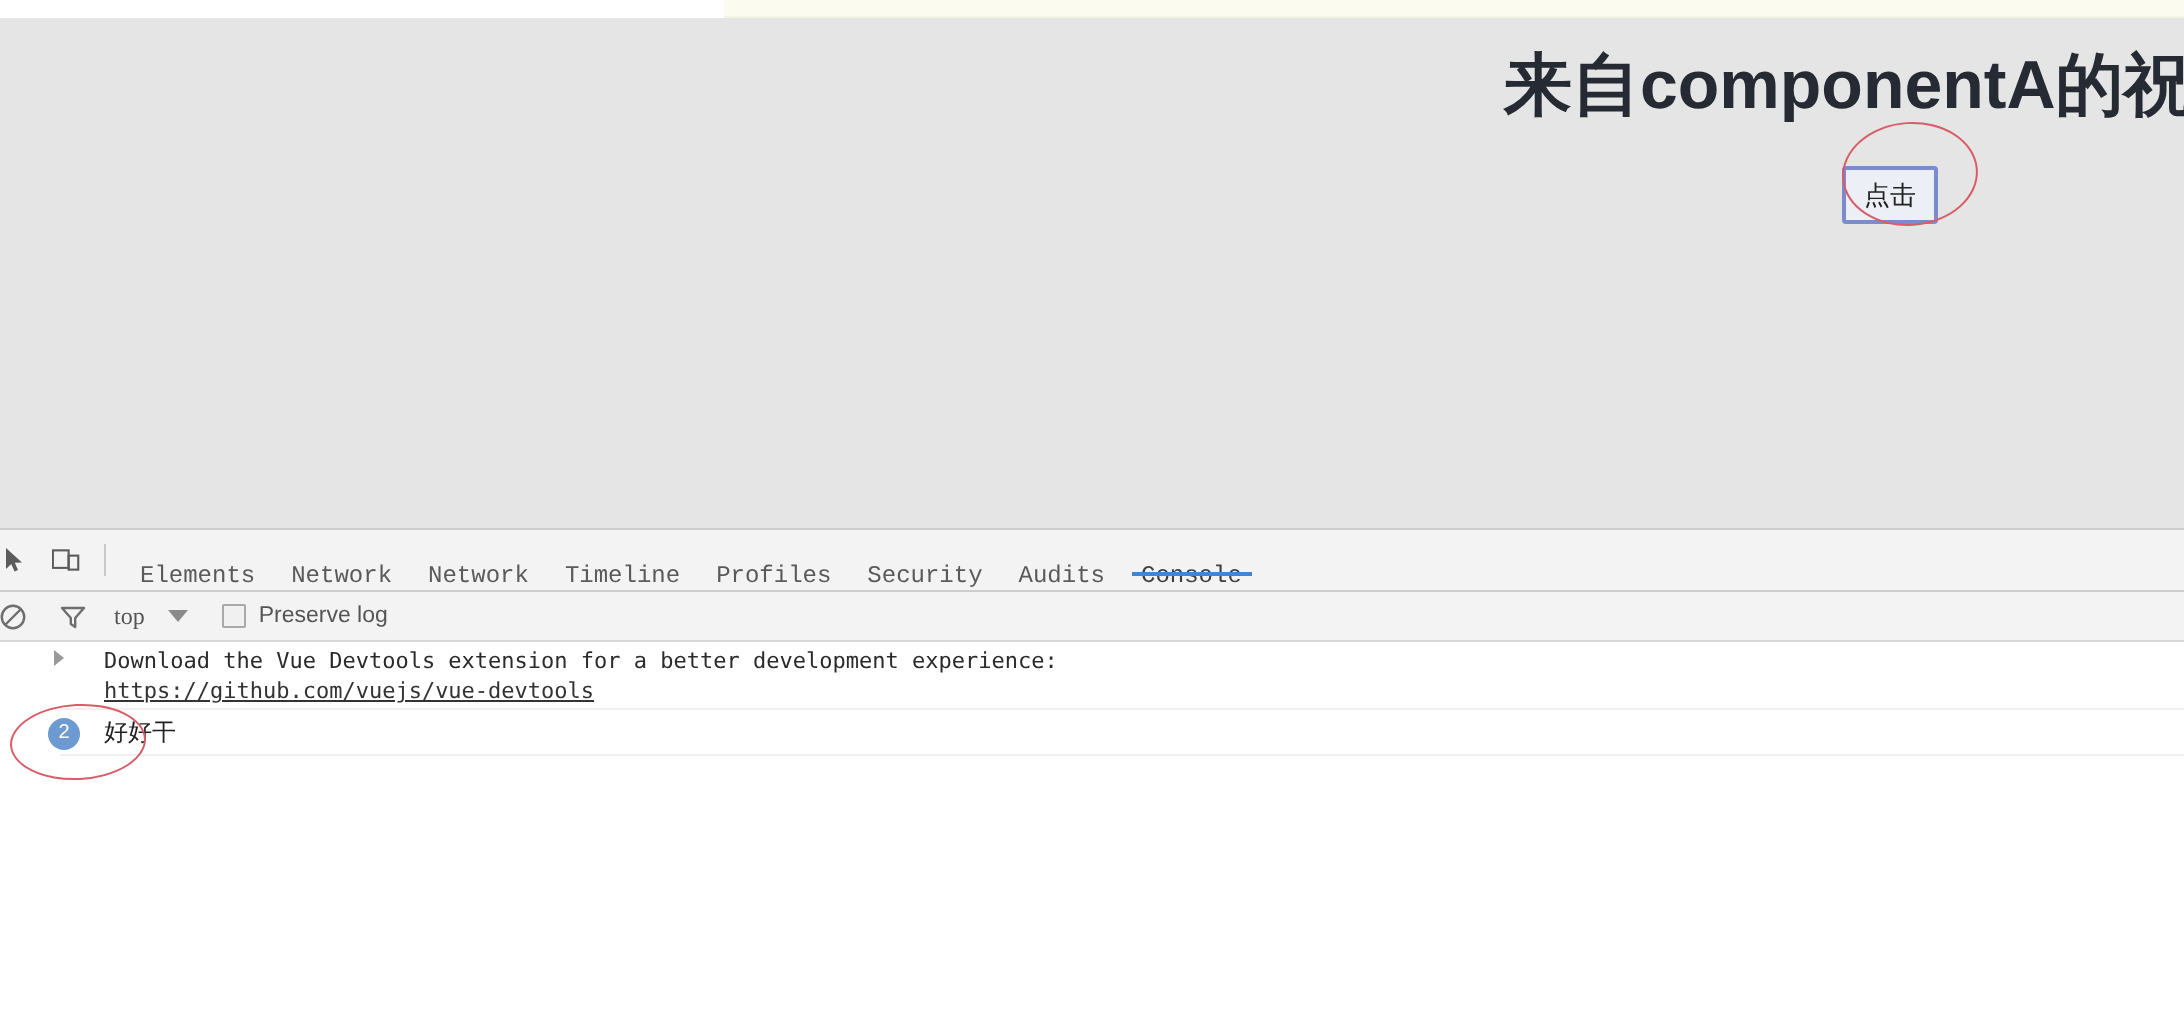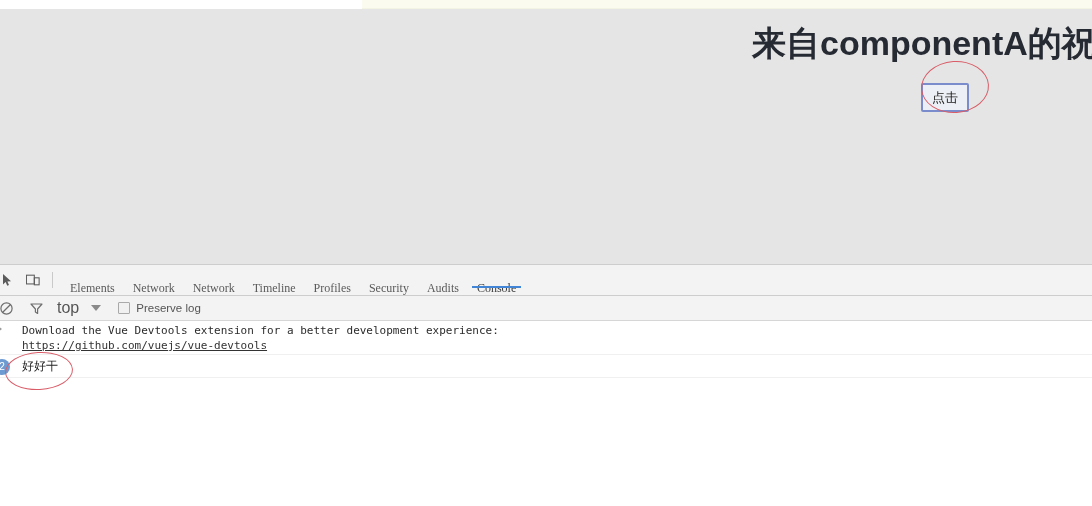--- a/index.html
+++ b/index.html
@@ -138,21 +138,21 @@
 
   .dt-tab {
     position: relative;
     height: 15px;
     line-height: 31px;
     padding: 0 9px;
     font-size: 12px;
     color: #5a5a5a;
     cursor: pointer;
     white-space: nowrap;
-    font-family: Liberation Serif, serif;
+    font-family: Liberation Mono, monospace;
     background: transparent;
     border: none;
   }
   .dt-tab.active {
     color: #404040;
   }
   .dt-tab.active::after {
     content: "";
     position: absolute;
     left: 4px;
@@ -177,23 +177,23 @@
   #filter-btn { margin-left: 4px; }
 
   #context-select {
     display: flex;
     align-items: center;
     height: 19px;
     margin-left: 8px;
     cursor: pointer;
   }
   #context-label {
-    font-size: 16px;
+    font-size: 12px;
     color: #555555;
-    font-family: Liberation Sans, sans-serif;
+    font-family: Liberation Serif, serif;
   }
   #context-caret {
     margin-left: 12px;
     width: 0;
     height: 0;
     border-left: 5px solid transparent;
     border-right: 5px solid transparent;
     border-top: 6px solid #8a8a8a;
   }
 
@@ -226,20 +226,21 @@
     background: #ffffff;
     font-family: "DejaVu Sans Mono", monospace;
     font-size: 11px;
   }
   .console-row {
     position: relative;
     min-height: 17px;
     border-bottom: 1px solid #f0f0f0;
     padding: 1px 0 1px 22px;
     box-sizing: border-box;
+    margin-left: 30px;
   }
   .console-row.no-border { border-bottom: none; }
 
   .row-arrow {
     position: absolute;
     left: -3px;
     top: 4px;
     width: 0;
     height: 0;
     border-top: 4px solid transparent;

